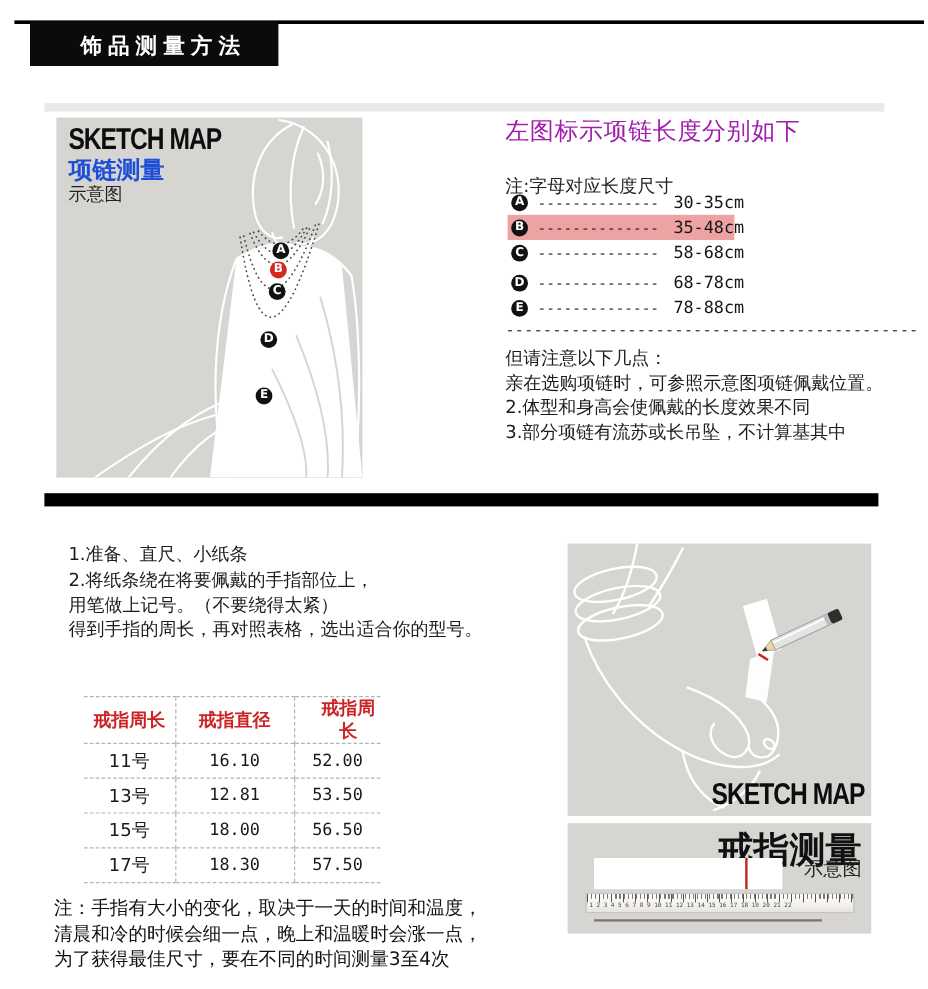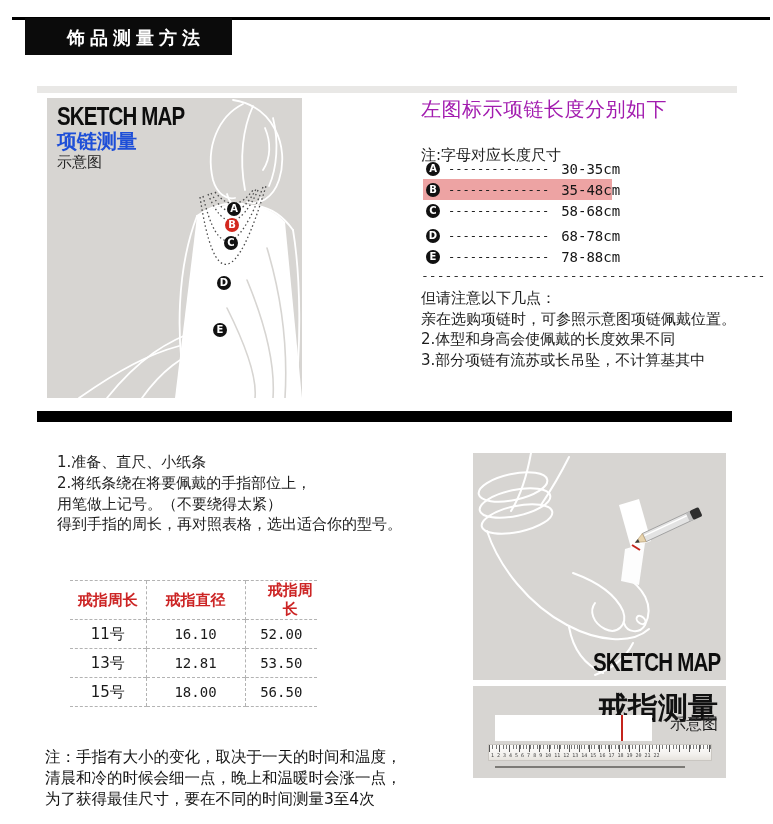--- a/index.html
+++ b/index.html
@@ -226,20 +226,25 @@
     <tr>
       <td>13号</td>
       <td class="num">12.81</td>
       <td class="num">53.50</td>
     </tr>
     <tr>
       <td>15号</td>
       <td class="num">18.00</td>
       <td class="num">56.50</td>
     </tr>
+    <tr>
+      <td>17号</td>
+      <td class="num">18.30</td>
+      <td class="num">57.50</td>
+    </tr>
   </tbody>
     </table>
 
   <div class="ring-note">
     <div>注：手指有大小的变化，取决于一天的时间和温度，</div>
     <div>清晨和冷的时候会细一点，晚上和温暖时会涨一点，</div>
     <div>为了获得最佳尺寸，要在不同的时间测量3至4次</div>
   </div>
 
   <div id="hand-panel" class="panel">

